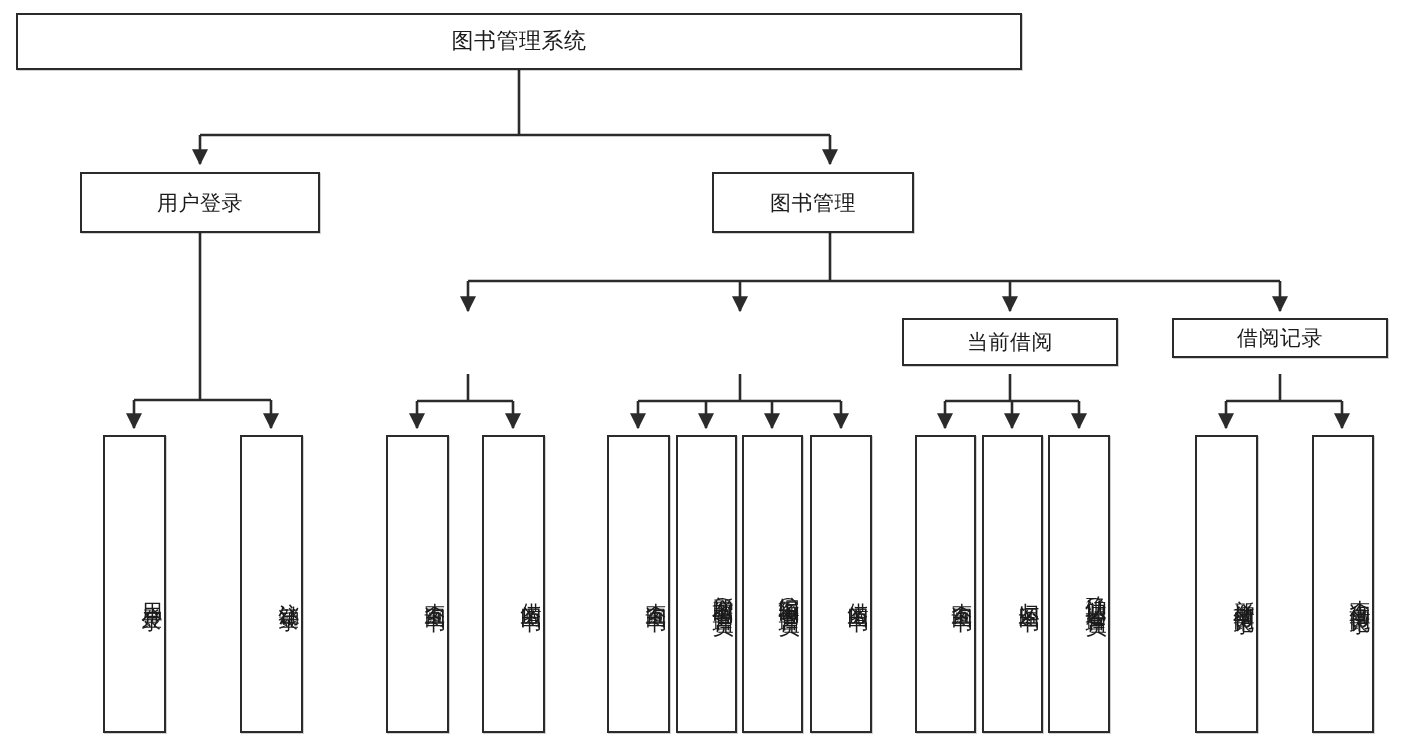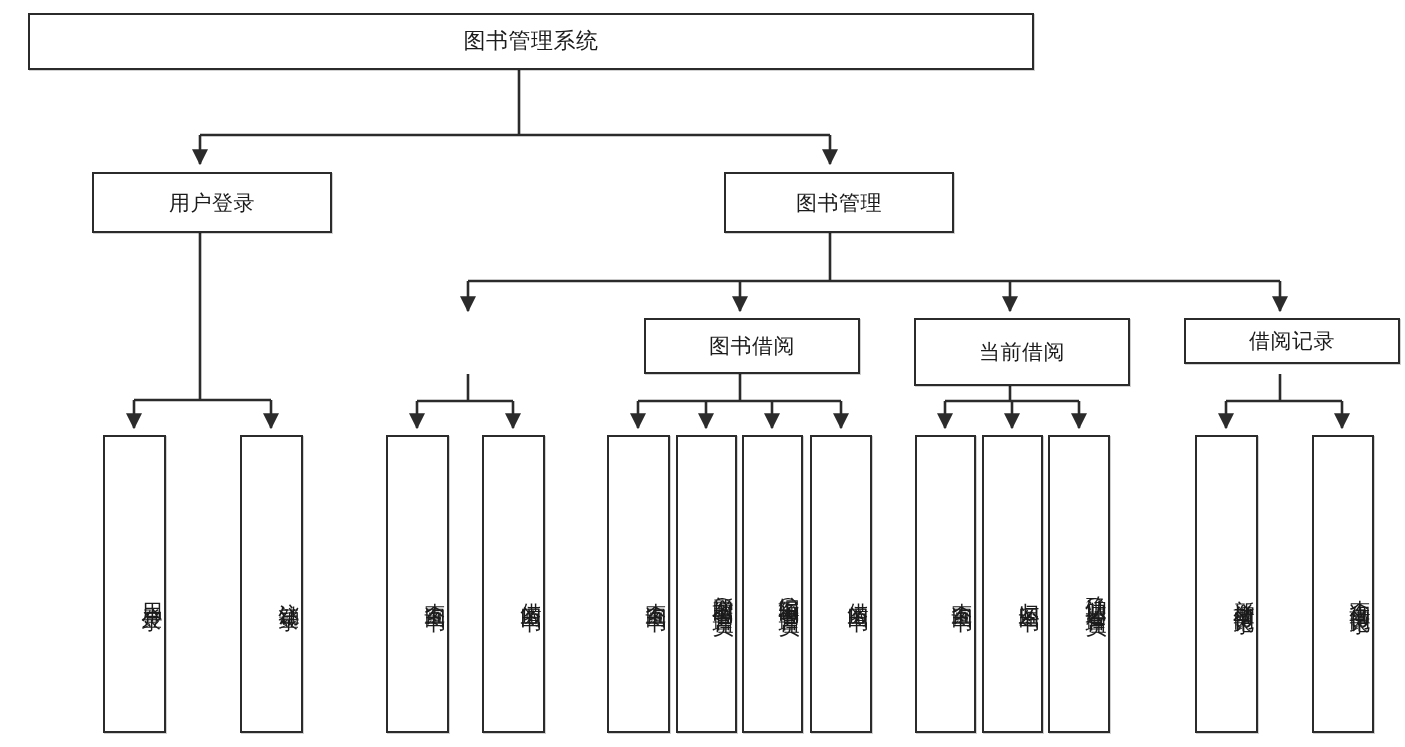--- a/index.html
+++ b/index.html
@@ -34,21 +34,20 @@
     display: flex;
     align-items: center;
     justify-content: center;
     color: #1b1b1b;
     box-shadow: 1px 1px 0 rgba(0,0,0,0.18);
   }
   .node.horiz {
     font-size: 21px;
     letter-spacing: 0.5px;
     line-height: 1.2;
-    margin-left: 12px;
   }
   .node.root {
     font-size: 22px;
   }
   .node.vert {
     writing-mode: vertical-rl;
     text-orientation: upright;
     font-size: 21px;
     letter-spacing: 3px;
     line-height: 1.12;
@@ -128,31 +127,28 @@
     </g>
   </svg>
 
   <div class="node horiz root" style="left:16px; top:13px; width:1006px; height:57px;">
     <span>图书管理系统</span>
   </div>
 
   <div class="node horiz" style="left:80px; top:172px; width:240px; height:61px;">
     <span>用户登录</span>
   </div>
-  <div class="node horiz" style="left:712px; top:172px; width:230px; height:61px;">
+  <div class="node horiz" style="left:712px; top:172px; width:202px; height:61px;">
     <span>图书管理</span>
   </div>
 
-  <div class="node horiz" style="left:632px; top:318px; width:216px; height:56px;">
-    <span>图书借阅</span>
-  </div>
-  <div class="node horiz" style="left:902px; top:318px; width:216px; height:68px;">
+  <div class="node horiz" style="left:902px; top:318px; width:216px; height:48px;">
     <span>当前借阅</span>
   </div>
-  <div class="node horiz" style="left:1172px; top:318px; width:216px; height:46px;">
+  <div class="node horiz" style="left:1172px; top:318px; width:216px; height:40px;">
     <span>借阅记录</span>
   </div>
 
   <div class="node vert" style="left:103px; top:435px; width:63px; height:298px;">
     <span class="vtext">用户登录</span>
   </div>
   <div class="node vert" style="left:240px; top:435px; width:63px; height:298px;">
     <span class="vtext">注销登录</span>
   </div>
 

